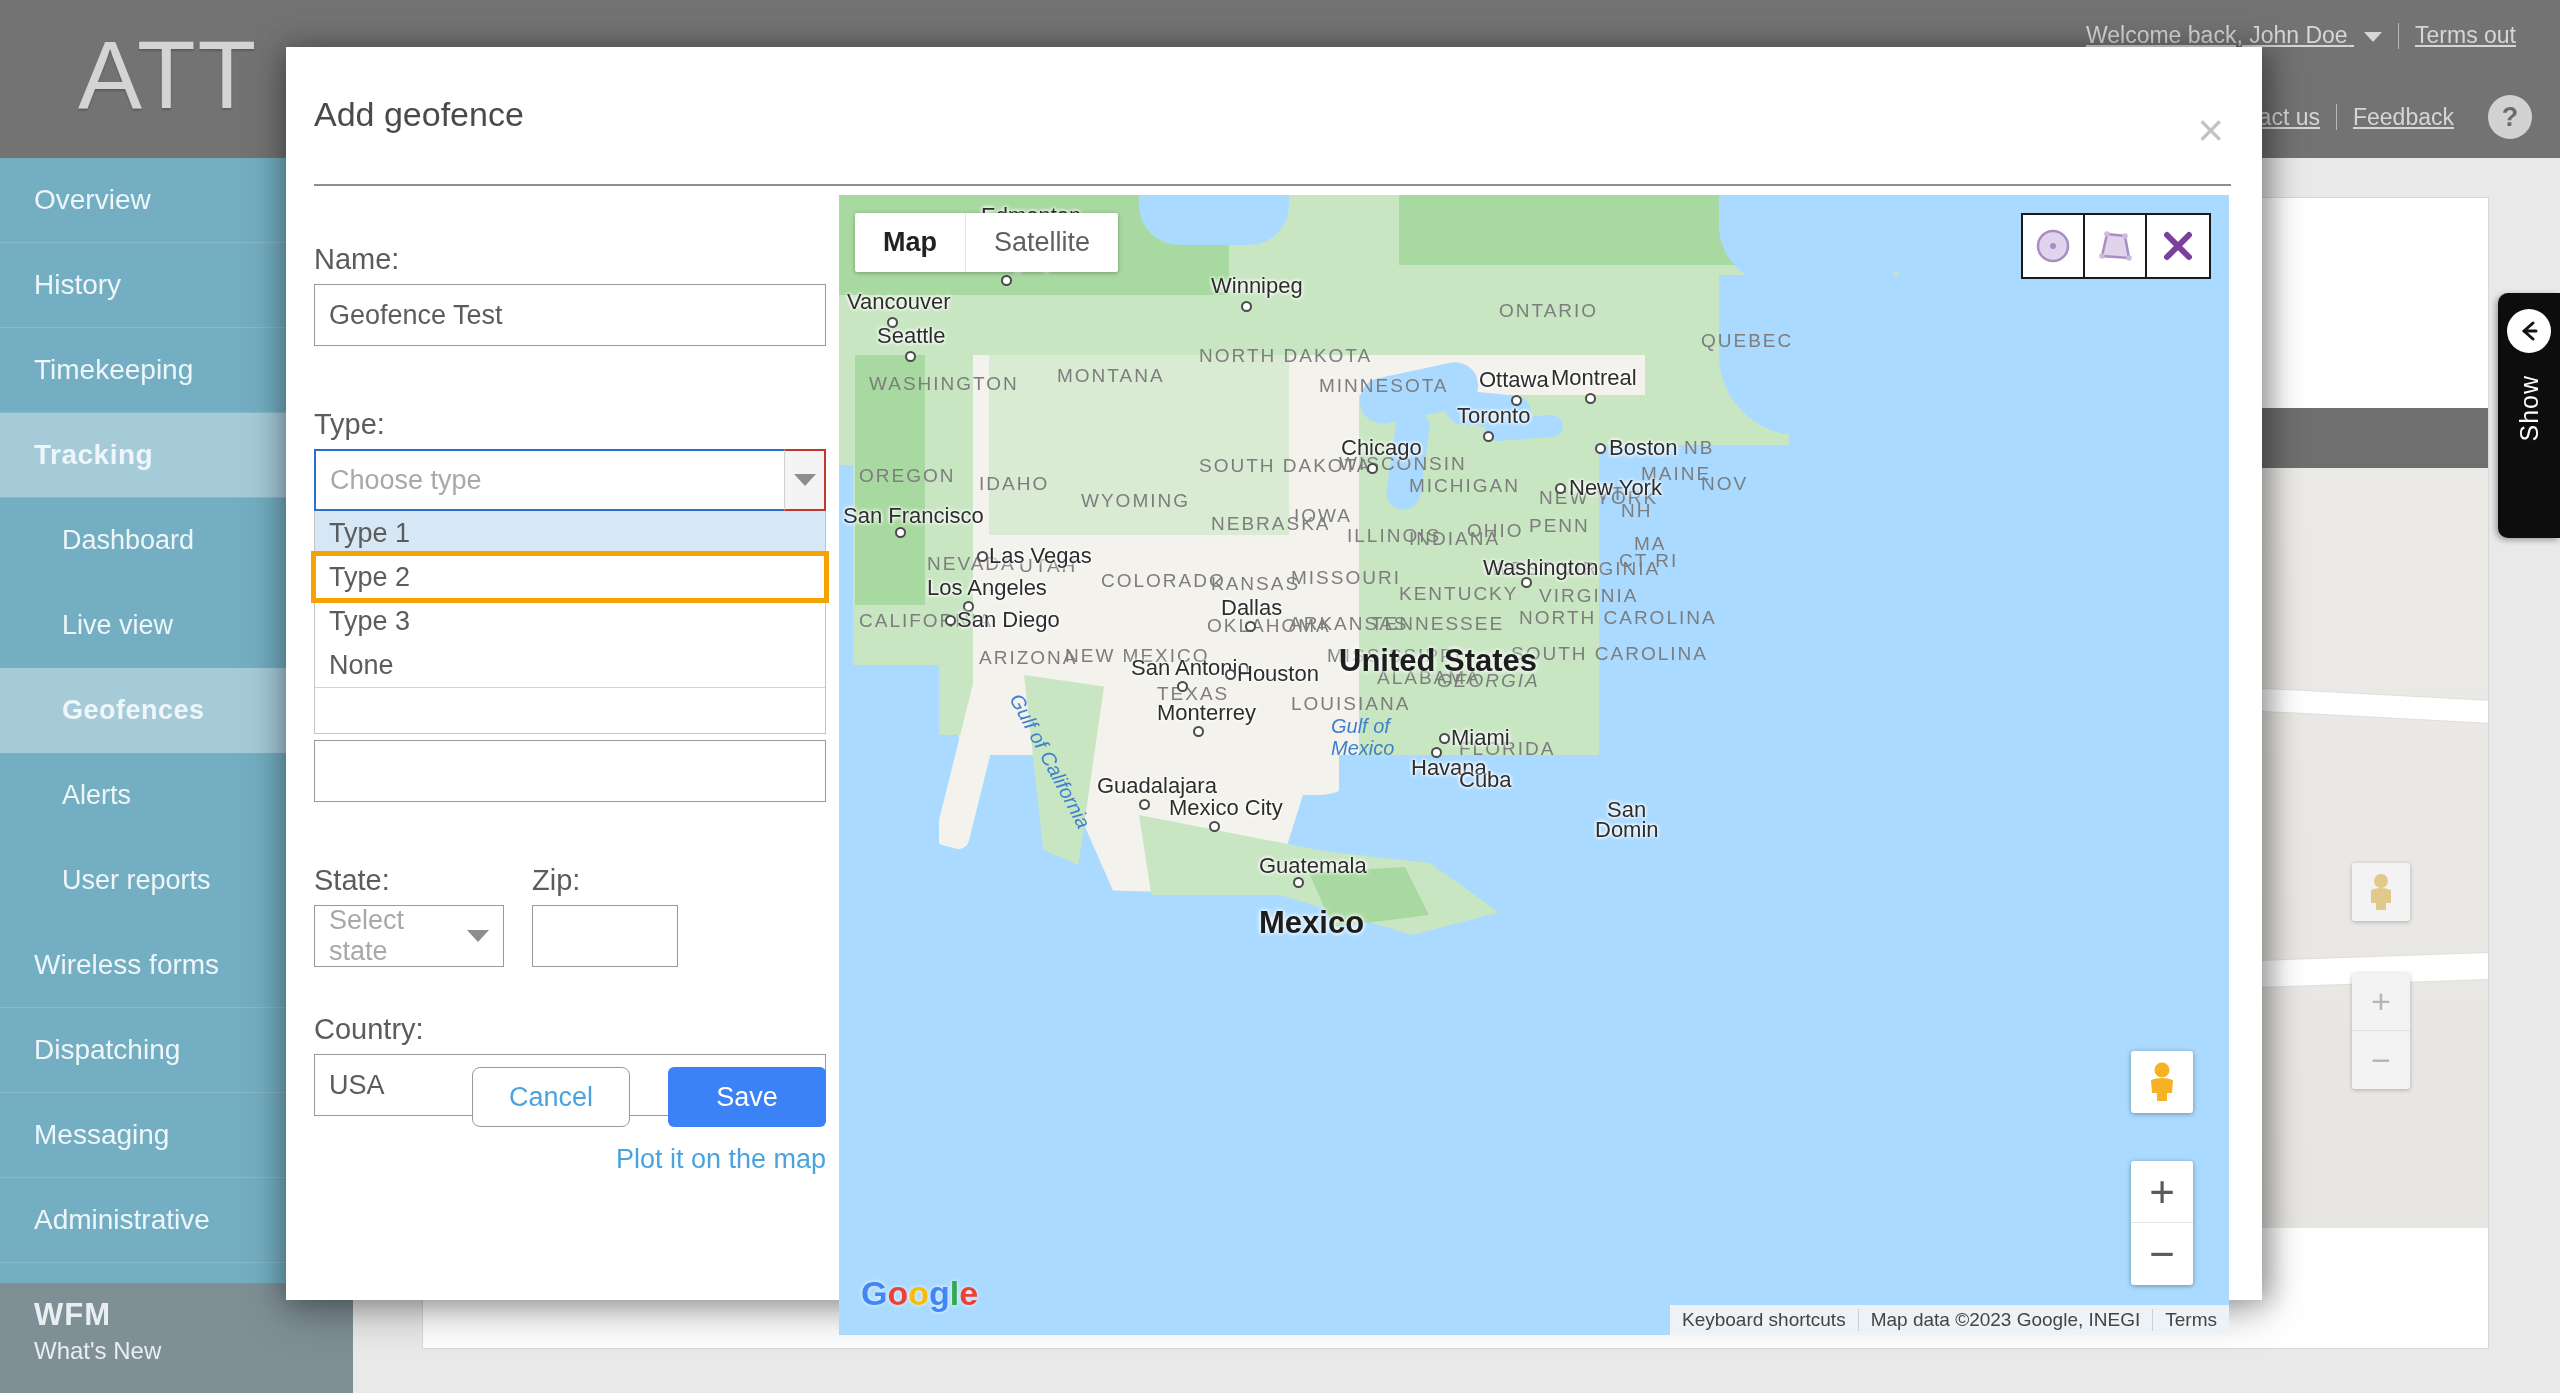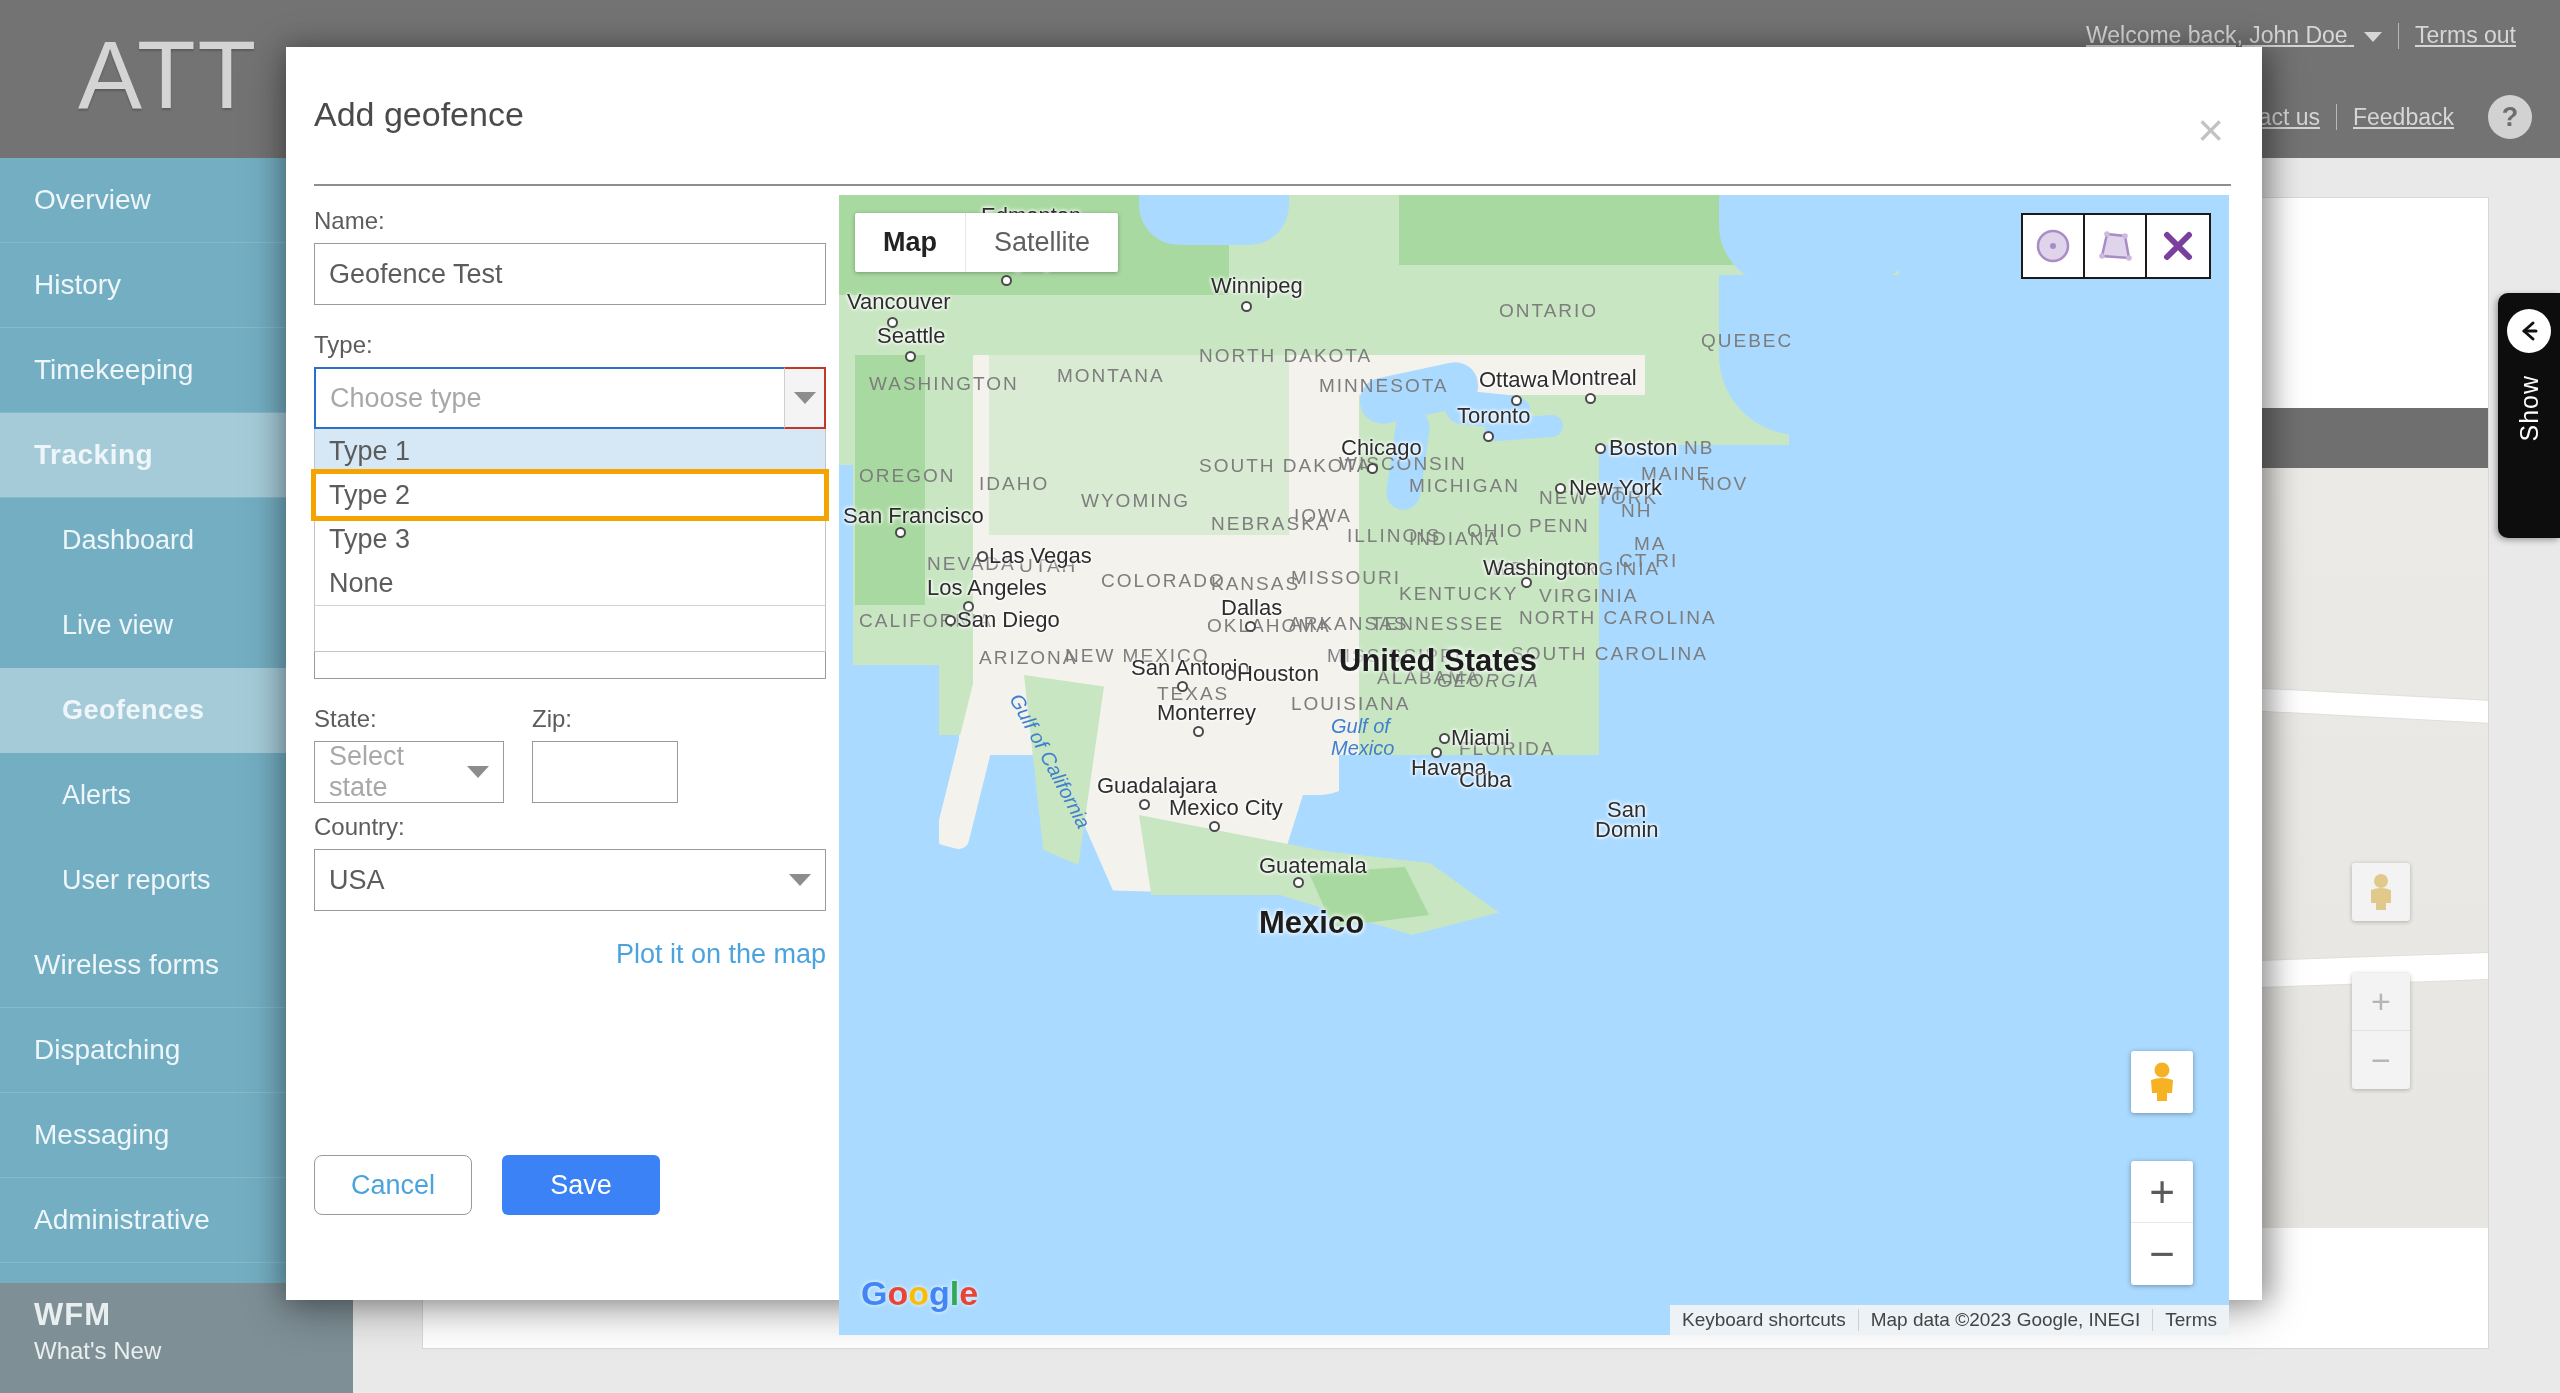--- a/index.html
+++ b/index.html
@@ -192,21 +192,21 @@
     position:absolute; left: 28px; top: 137px;
     width: 1917px; height: 2px; background: #8e8e8e;
   }
 
   
   .form-col {
     position:absolute; left: 28px; top: 160px;
     width: 512px;
   }
   .f-label {
-    font-size: 24px; color: #5c5c5c; margin-bottom: 8px; display:block;
+    font-size: 29px; color: #5c5c5c; margin-bottom: 8px; display:block;margin-top:36px;
   }
   .f-input {
     width: 512px; height: 62px;
     border: 1px solid #9a9a9a; background: #fff;
     font-size: 27px; color: #5c5c5c;
     padding: 0 14px; outline: none;
     font-family: "Liberation Sans", sans-serif;
   }
   .f-input::placeholder { color:#a8a8a8; }
   .f-gap { height: 26px; }
@@ -260,22 +260,22 @@
   .sel .arr {
     position:absolute; right:14px; top:50%; transform:translateY(-50%);
     width:0;height:0;border-left:11px solid transparent;
     border-right:11px solid transparent;border-top:12px solid #8d8d8d;
   }
   .plot-link {
     width: 512px; text-align: right;
     margin-top: 28px; font-size: 27px; color: #4ba3de; cursor:pointer;
   }
   .btn-row {
-    position:absolute; left: 28px; top: 1108px;
-    width: 512px; display:flex; gap: 30px; justify-content:flex-start;
+    position:absolute; left: 28px; top: 1020px;
+    width: 512px; display:flex; gap: 38px; justify-content:flex-end;
   }
   .btn {
     font-size: 27px; cursor:pointer;
     font-family:"Liberation Sans", sans-serif;
   }
   .btn-cancel {
     width: 158px; height: 60px; border-radius: 8px;
     background:#fff; border:1px solid #9a9a9a; color:#4ba3de;
   }
   .btn-save {

